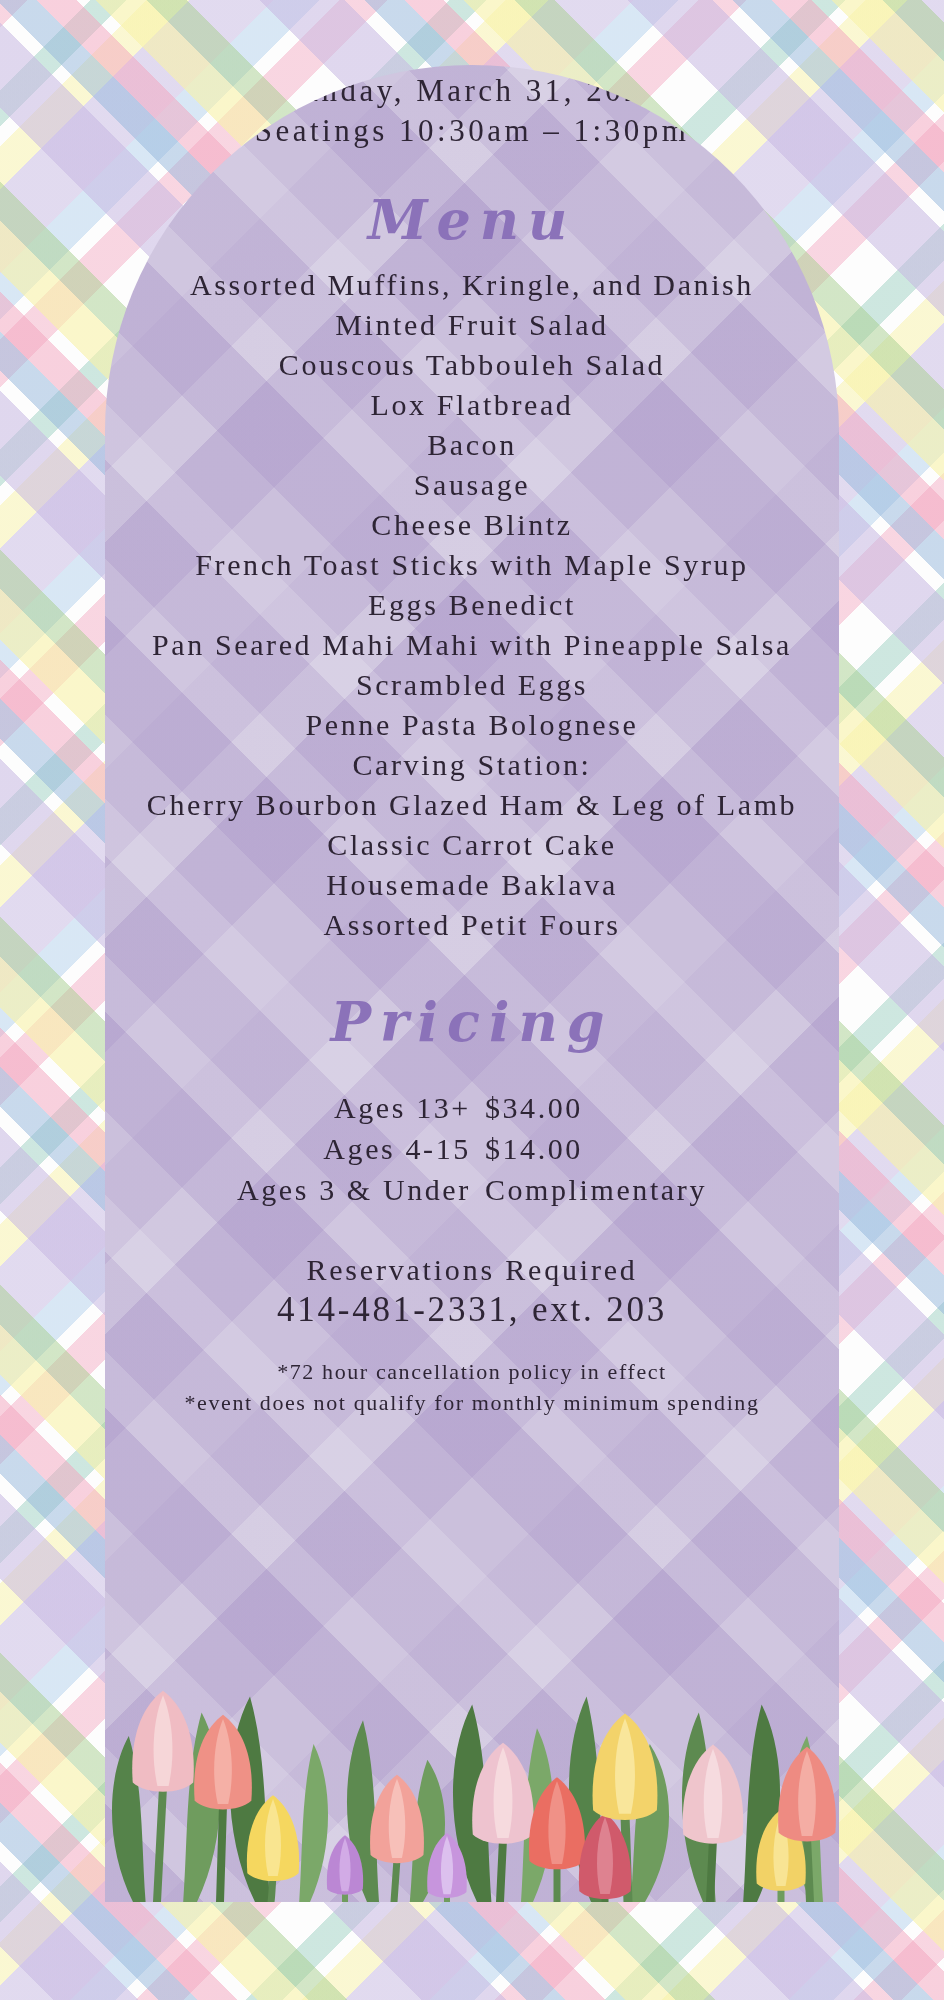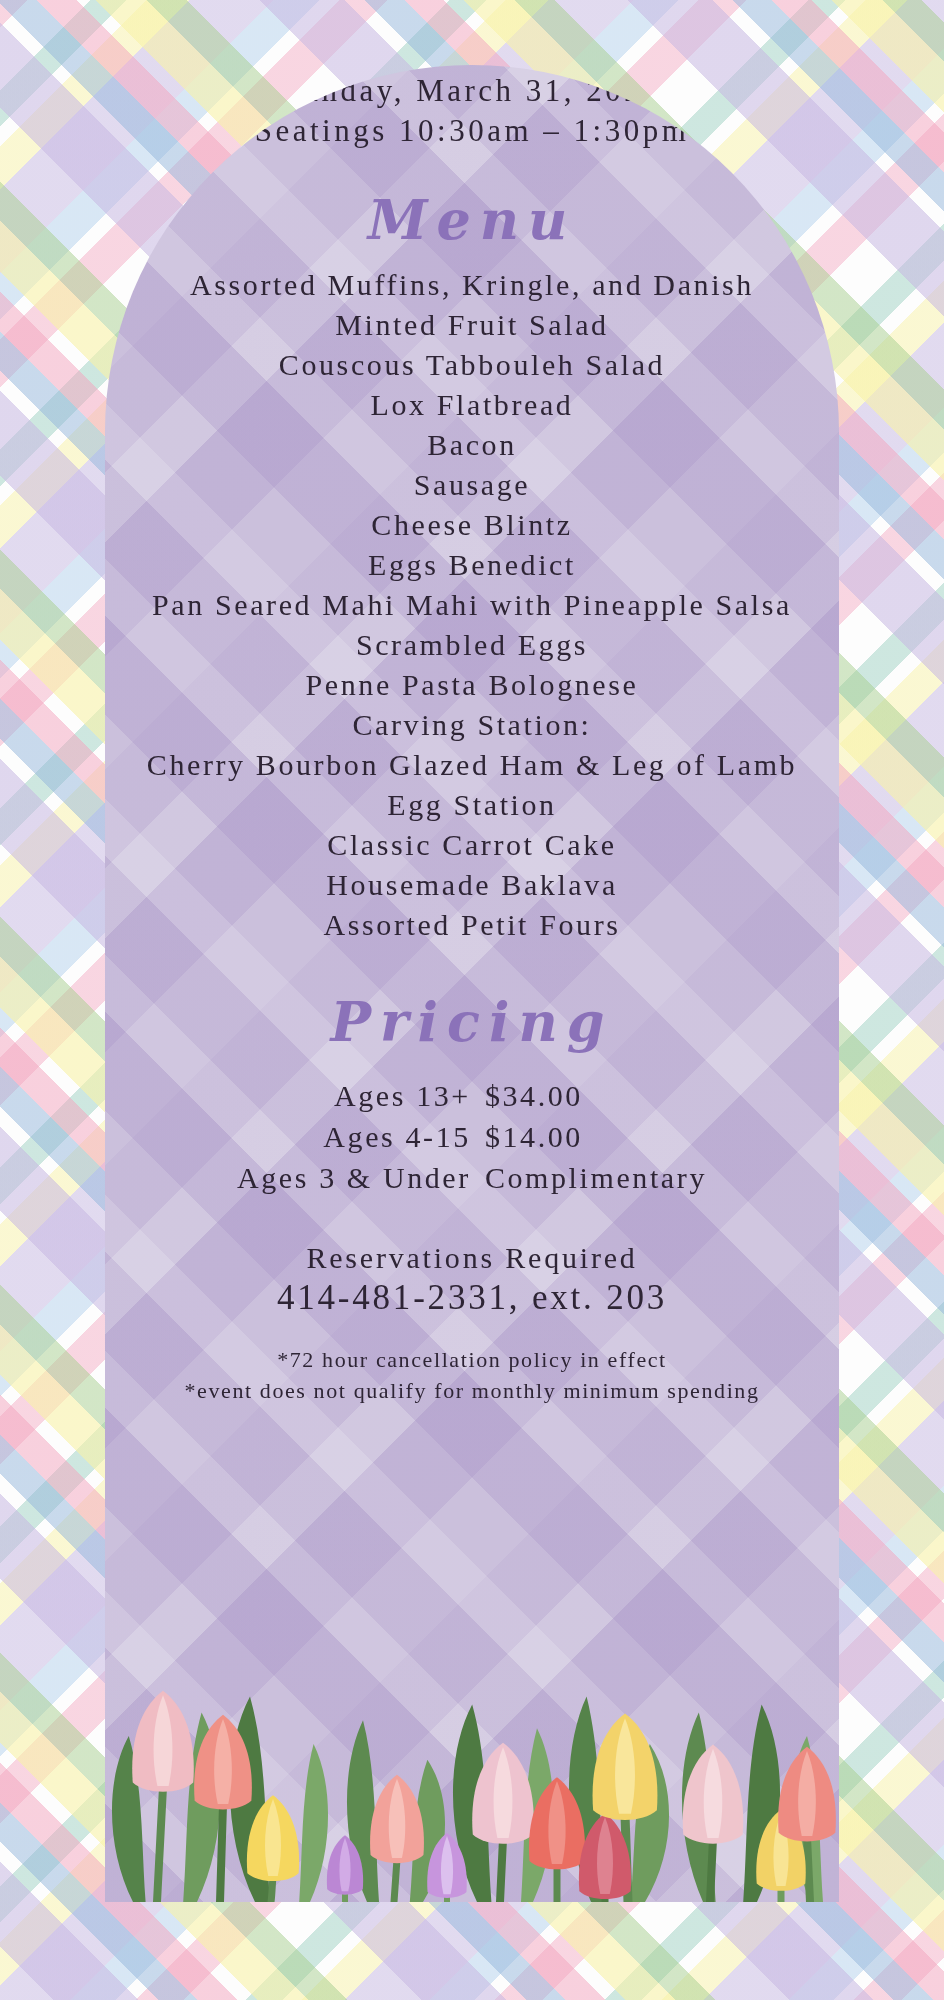--- a/index.html
+++ b/index.html
@@ -80,21 +80,21 @@
   .section-heading.pricing{margin-top:50px;}
   .menu-list{
     list-style:none;
     margin:18px 0 0 0;
     padding:0;
     font-size:30px;
     line-height:40px;
     letter-spacing:2.6px;
   }
   .price-table{
-    margin-top:26px;
+    margin-top:38px;
     display:grid;
     grid-template-columns:auto auto;
     column-gap:14px;
     justify-content:center;
     font-size:30px;
     line-height:41px;
     letter-spacing:2.6px;
   }
   .price-label{text-align:right;}
   .price-value{text-align:left;}
@@ -134,27 +134,27 @@
     <h2 class="script section-heading">Menu</h2>
 
     <ul class="menu-list">
       <li>Assorted Muffins, Kringle, and Danish</li>
       <li>Minted Fruit Salad</li>
       <li>Couscous Tabbouleh Salad</li>
       <li>Lox Flatbread</li>
       <li>Bacon</li>
       <li>Sausage</li>
       <li>Cheese Blintz</li>
+      <li>French Toast Sticks with Maple Syrup</li>
       <li>Eggs Benedict</li>
       <li>Pan Seared Mahi Mahi with Pineapple Salsa</li>
       <li>Scrambled Eggs</li>
       <li>Penne Pasta Bolognese</li>
       <li>Carving Station:</li>
       <li>Cherry Bourbon Glazed Ham &amp; Leg of Lamb</li>
-      <li>Egg Station</li>
       <li>Classic Carrot Cake</li>
       <li>Housemade Baklava</li>
       <li>Assorted Petit Fours</li>
     </ul>
 
     <h2 class="script section-heading pricing">Pricing</h2>
 
     <div class="price-table">
       <div class="price-label">Ages 13+</div>
       <div class="price-value">$34.00</div>

